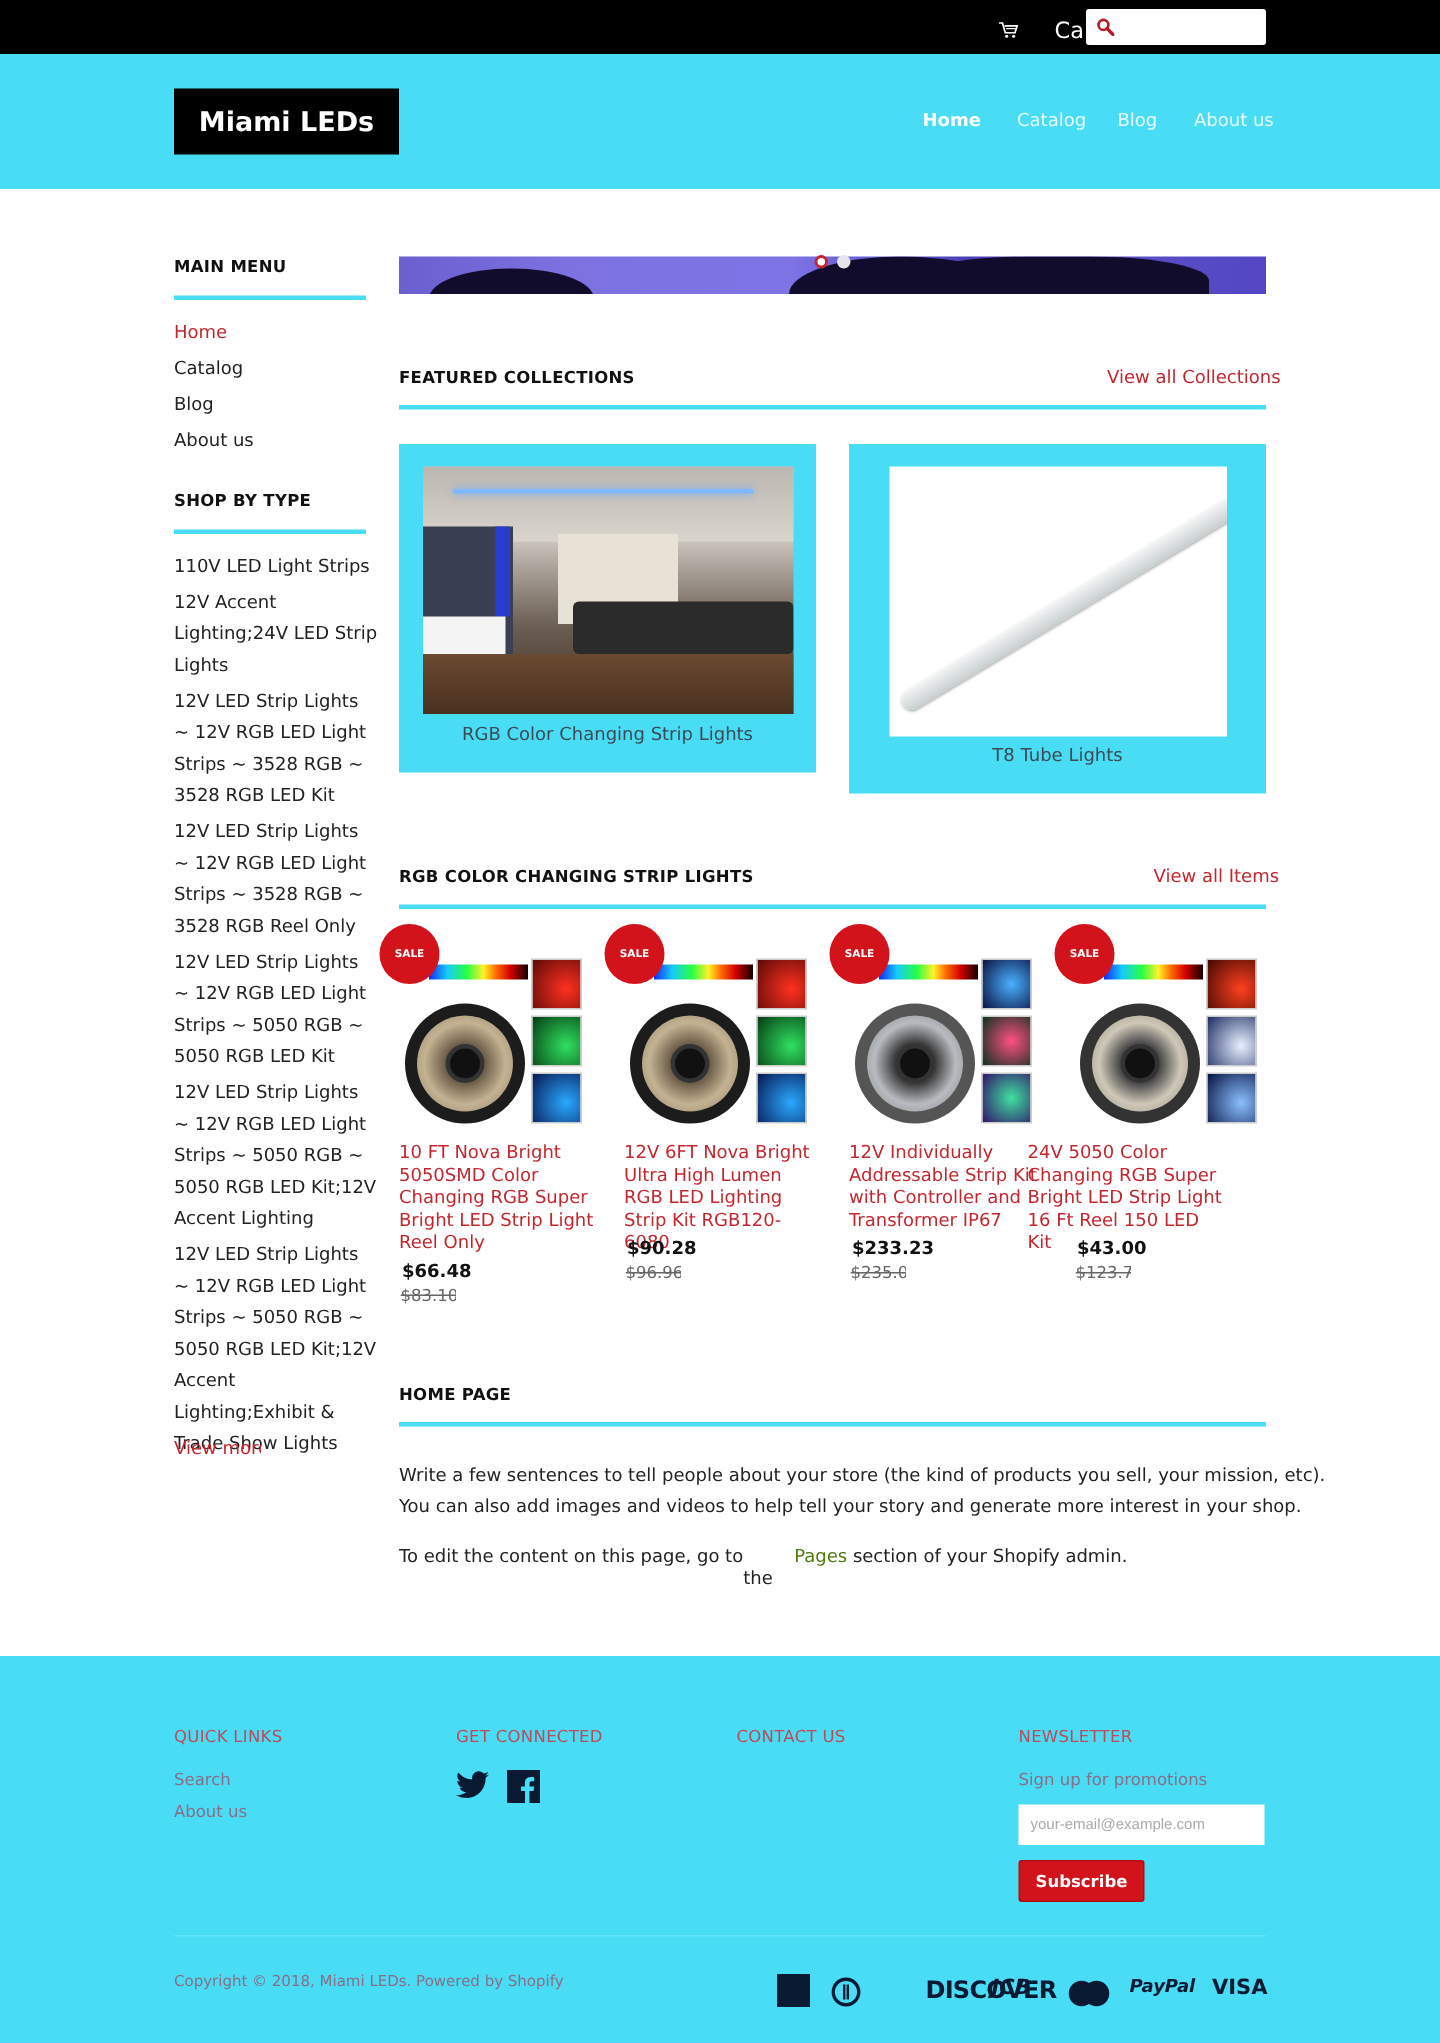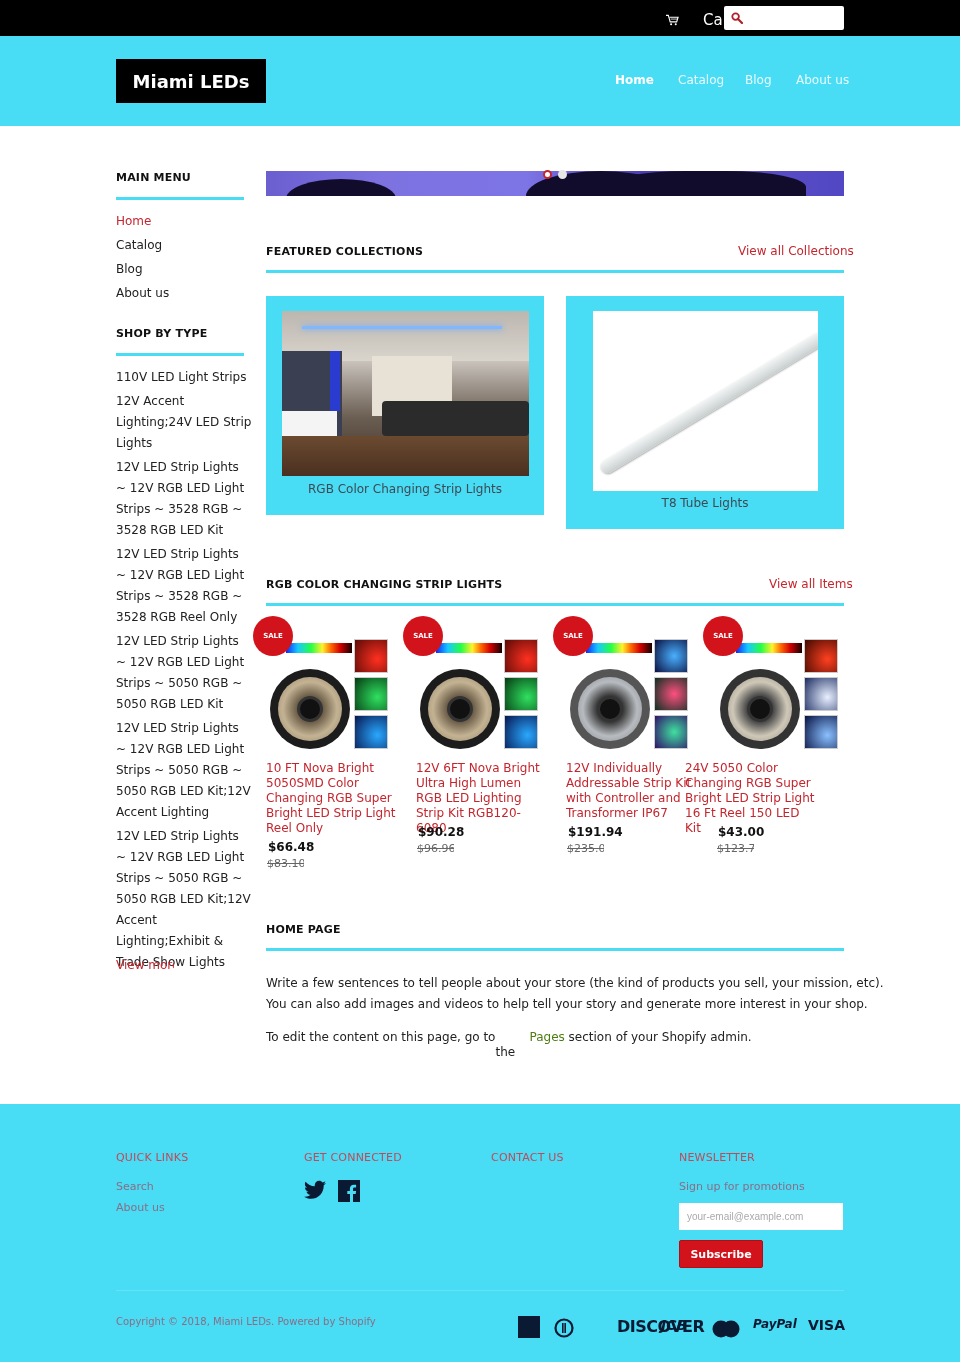--- a/index.html
+++ b/index.html
@@ -206,21 +206,21 @@
     <div class="spectrum"></div>
     <div class="reel" style="background:#555;">
         <div class="inner" style="background:radial-gradient(circle,#3a3a3a 30%,#b8bcc0 60%,#7d8085 100%);"></div>
         <div class="hub"></div>
       </div>
     <div class="thumb" style="top:0; background:radial-gradient(circle at 60% 50%,#4ab0ff,#0a1040);"></div>
     <div class="thumb" style="top:38px; background:radial-gradient(circle at 60% 50%,#ff5080,#0a3020);"></div>
     <div class="thumb" style="top:76px; background:radial-gradient(circle at 60% 50%,#40e0a0,#30106a);"></div>
   </div>
   <div class="ptitle" style="left:566px; top:761px">12V Individually Addressable Strip Kit with Controller and Transformer IP67</div>
-  <div class="price" style="left:568px; top:825px">$191.94</div>
+  <div class="price" style="left:568px; top:825px">$233.23</div>
   <div class="oldprice" style="left:567px; top:842px">$235.00</div>
 </div>
 
 <div>
   <div class="sale" style="left:703px; top:616px">SALE</div>
   <div class="pimg" style="left:716px; top:639px">
     <div class="spectrum"></div>
     <div class="reel" style="background:#333;">
         <div class="inner" style="background:radial-gradient(circle,#4a4a4a 30%,#cfc8b8 60%,#8e8878 100%);"></div>
         <div class="hub"></div>

